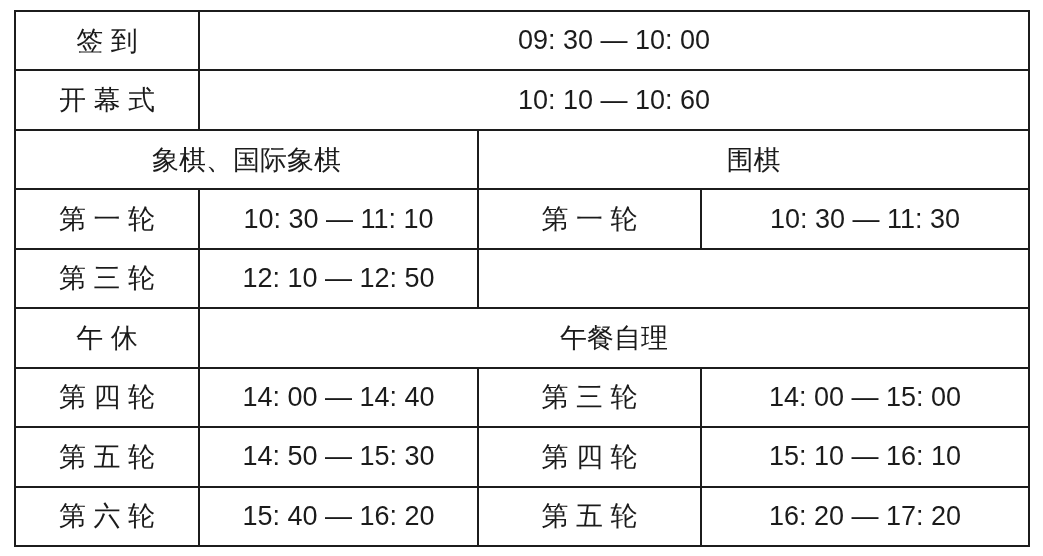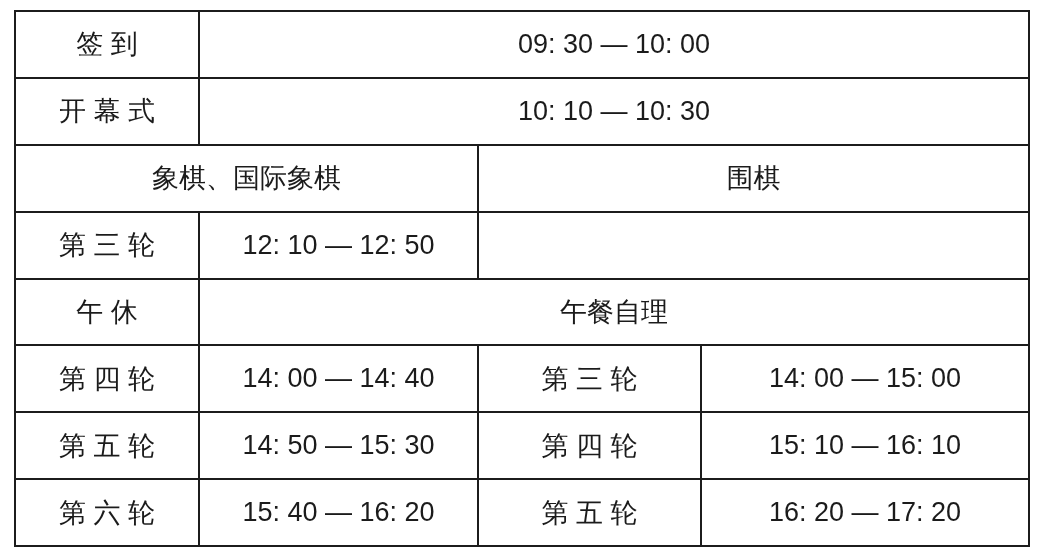--- a/index.html
+++ b/index.html
@@ -66,25 +66,31 @@
       <col style="width:223px">
       <col style="width:328px">
     </colgroup>
     <tbody>
       <tr>
         <td class="label-cell">签  到</td>
         <td class="span-time" colspan="3">09: 30 — 10: 00</td>
       </tr>
       <tr>
         <td class="label-cell">开 幕 式</td>
-        <td class="span-time" colspan="3">10: 10 — 10: 30</td>
+        <td class="span-time" colspan="3">10: 10 — 10: 60</td>
       </tr>
       <tr>
         <td class="header-cell" colspan="2">象棋、国际象棋</td>
         <td class="header-cell" colspan="2">围棋</td>
+      </tr>
+      <tr>
+        <td class="label-cell">第 一 轮</td>
+        <td class="time-cell">10: 30 — 11: 10</td>
+        <td class="label-cell">第 一 轮</td>
+        <td class="time-cell time-right">10: 30 — 11: 30</td>
       </tr>
       <tr>
         <td class="label-cell">第 三 轮</td>
         <td class="time-cell">12: 10 — 12: 50</td>
         <td class="empty-cell" colspan="2"></td>
       </tr>
       <tr>
         <td class="label-cell">午  休</td>
         <td class="lunch-cell" colspan="3">午餐自理</td>
       </tr>

